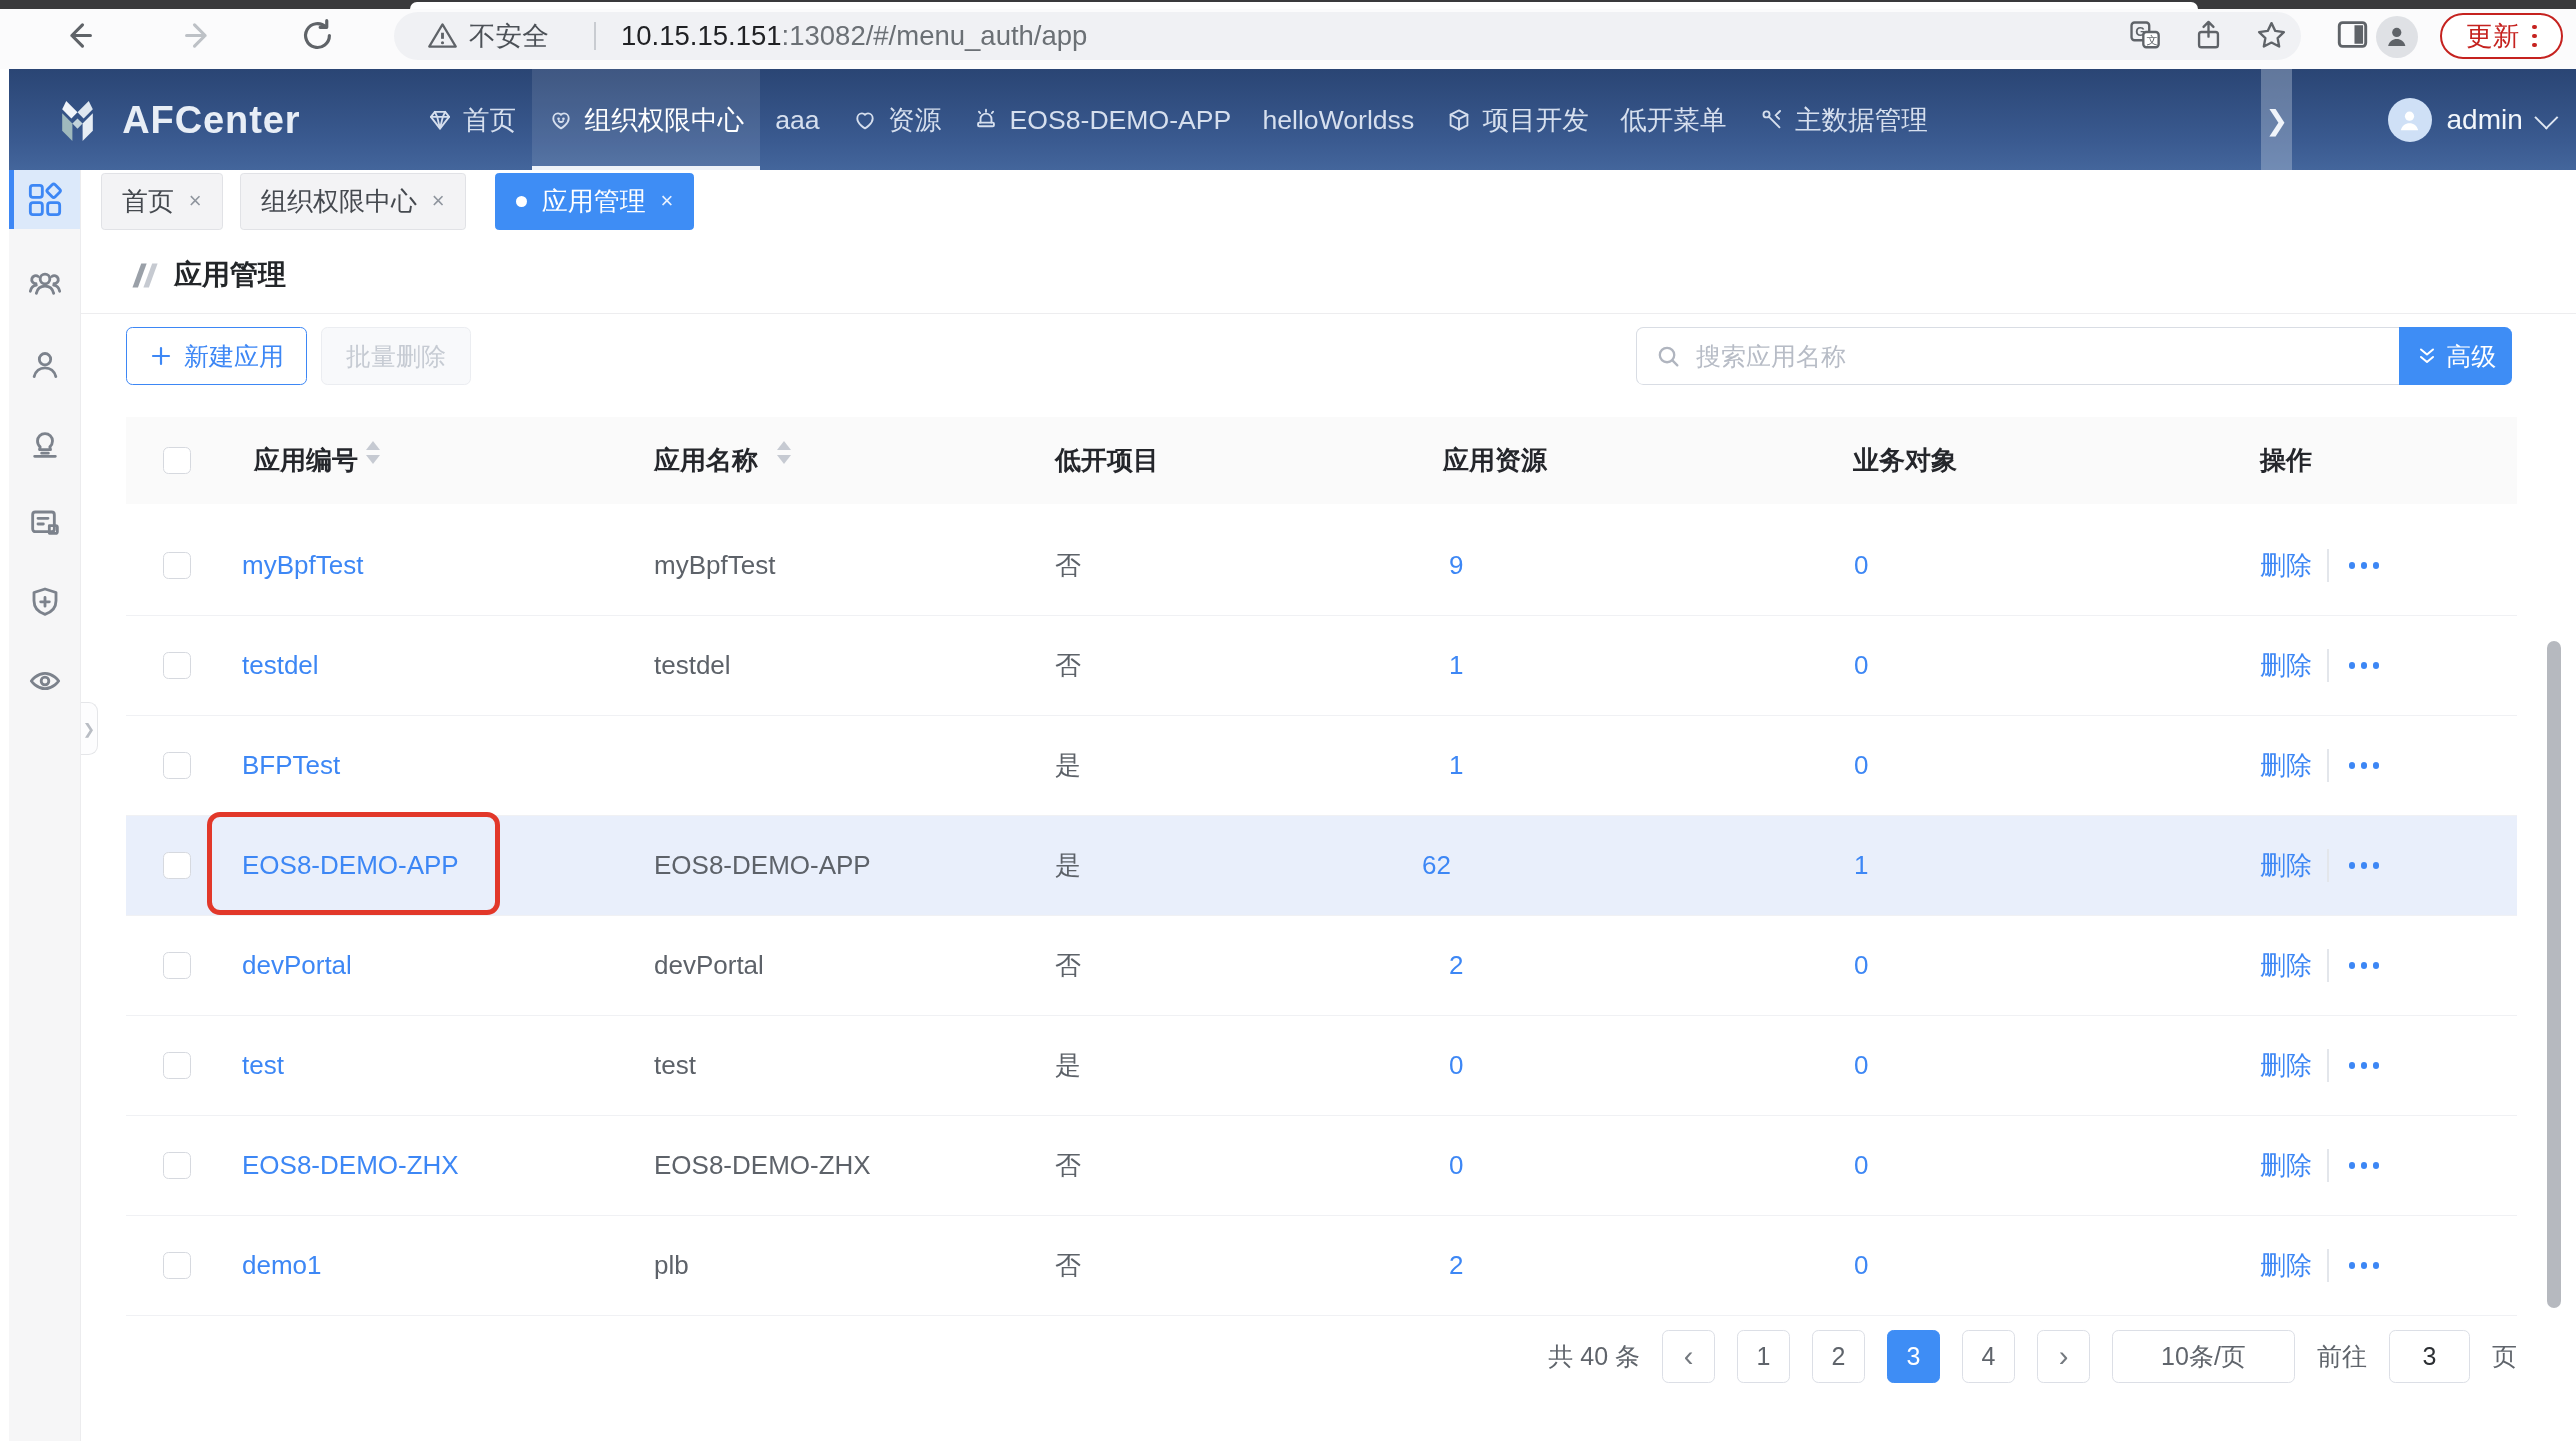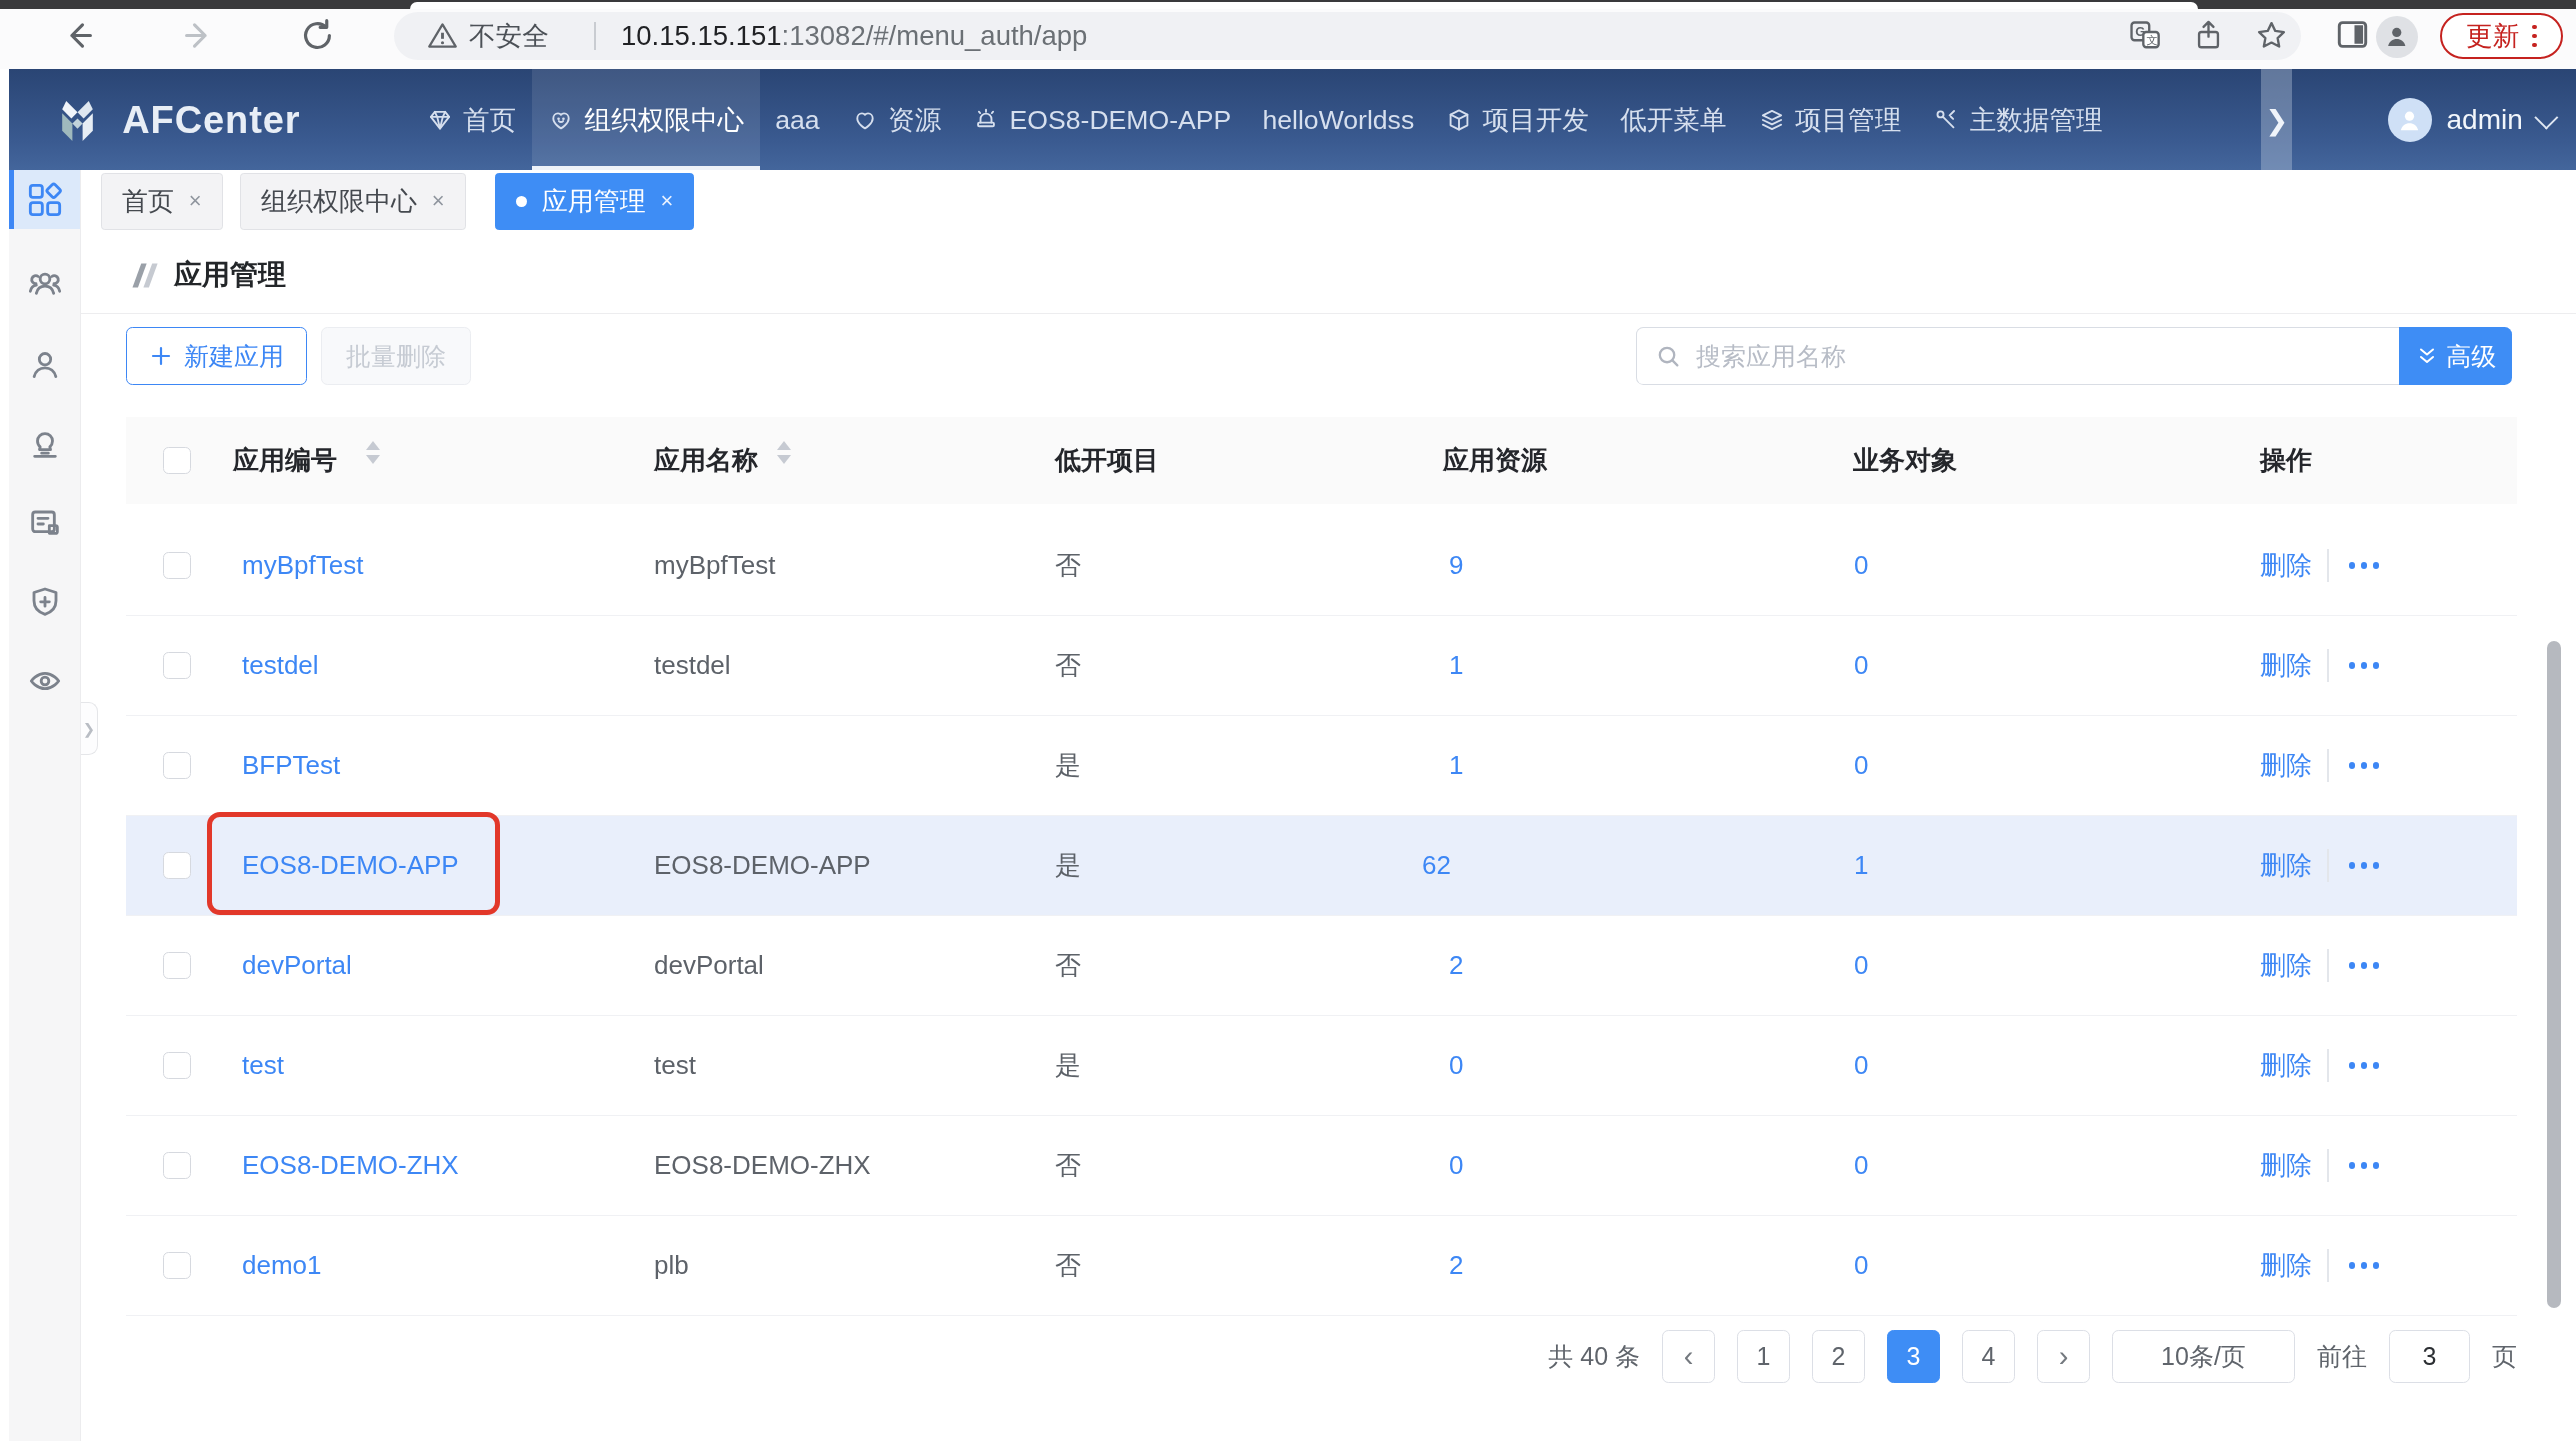--- a/index.html
+++ b/index.html
@@ -240,27 +240,20 @@
           <path d="M12 3.8l7.2 3.6v9.2L12 20.2l-7.2-3.6V7.4z"></path>
           <path d="M4.8 7.4l7.2 3.7 7.2-3.7M12 11.1v9.1"></path>
         </svg>
       <span>项目开发</span>
     </div>
     <div class="nav-item">
       <span>低开菜单</span>
     </div>
     <div class="nav-item">
       <svg viewBox="0 0 24 24">
-          <path d="M12 4.2L19.8 8 12 11.8 4.2 8z"></path>
-          <path d="M4.2 12L12 15.8 19.8 12M4.2 16L12 19.8 19.8 16"></path>
-        </svg>
-      <span>项目管理</span>
-    </div>
-    <div class="nav-item">
-      <svg viewBox="0 0 24 24">
           <circle cx="7.3" cy="7.2" r="2.6"></circle>
           <path d="M9.2 9.1l9.2 9.2M18.9 4.3l-3.8 3.8M16.2 9.2l1.9 1.9"></path>
         </svg>
       <span>主数据管理</span>
     </div>
 
   </div>
   <div class="nav-scroll">❯</div>
   <div class="userbox">
     <span class="avatar-app">
@@ -372,21 +365,21 @@
 <div class="btn-adv">
   <svg viewBox="0 0 24 24">
       <path d="M6 5.5l6 5 6-5M6 13l6 5 6-5"></path>
     </svg>
   <span>高级</span>
 </div>
 
 <div class="table">
   <div class="thead">
     <span class="cbx cell" style="left:37px"></span>
-    <span class="hcell" style="left:107px">应用编号</span>
+    <span class="hcell" style="left:128px">应用编号</span>
     <span class="sorter" style="left:240px">
         <b class="up"></b>
         <b class="dn"></b>
       </span>
     <span class="hcell" style="left:528px">应用名称</span>
     <span class="sorter" style="left:651px">
         <b class="up"></b>
         <b class="dn"></b>
       </span>
     <span class="hcell" style="left:929px">低开项目</span>

